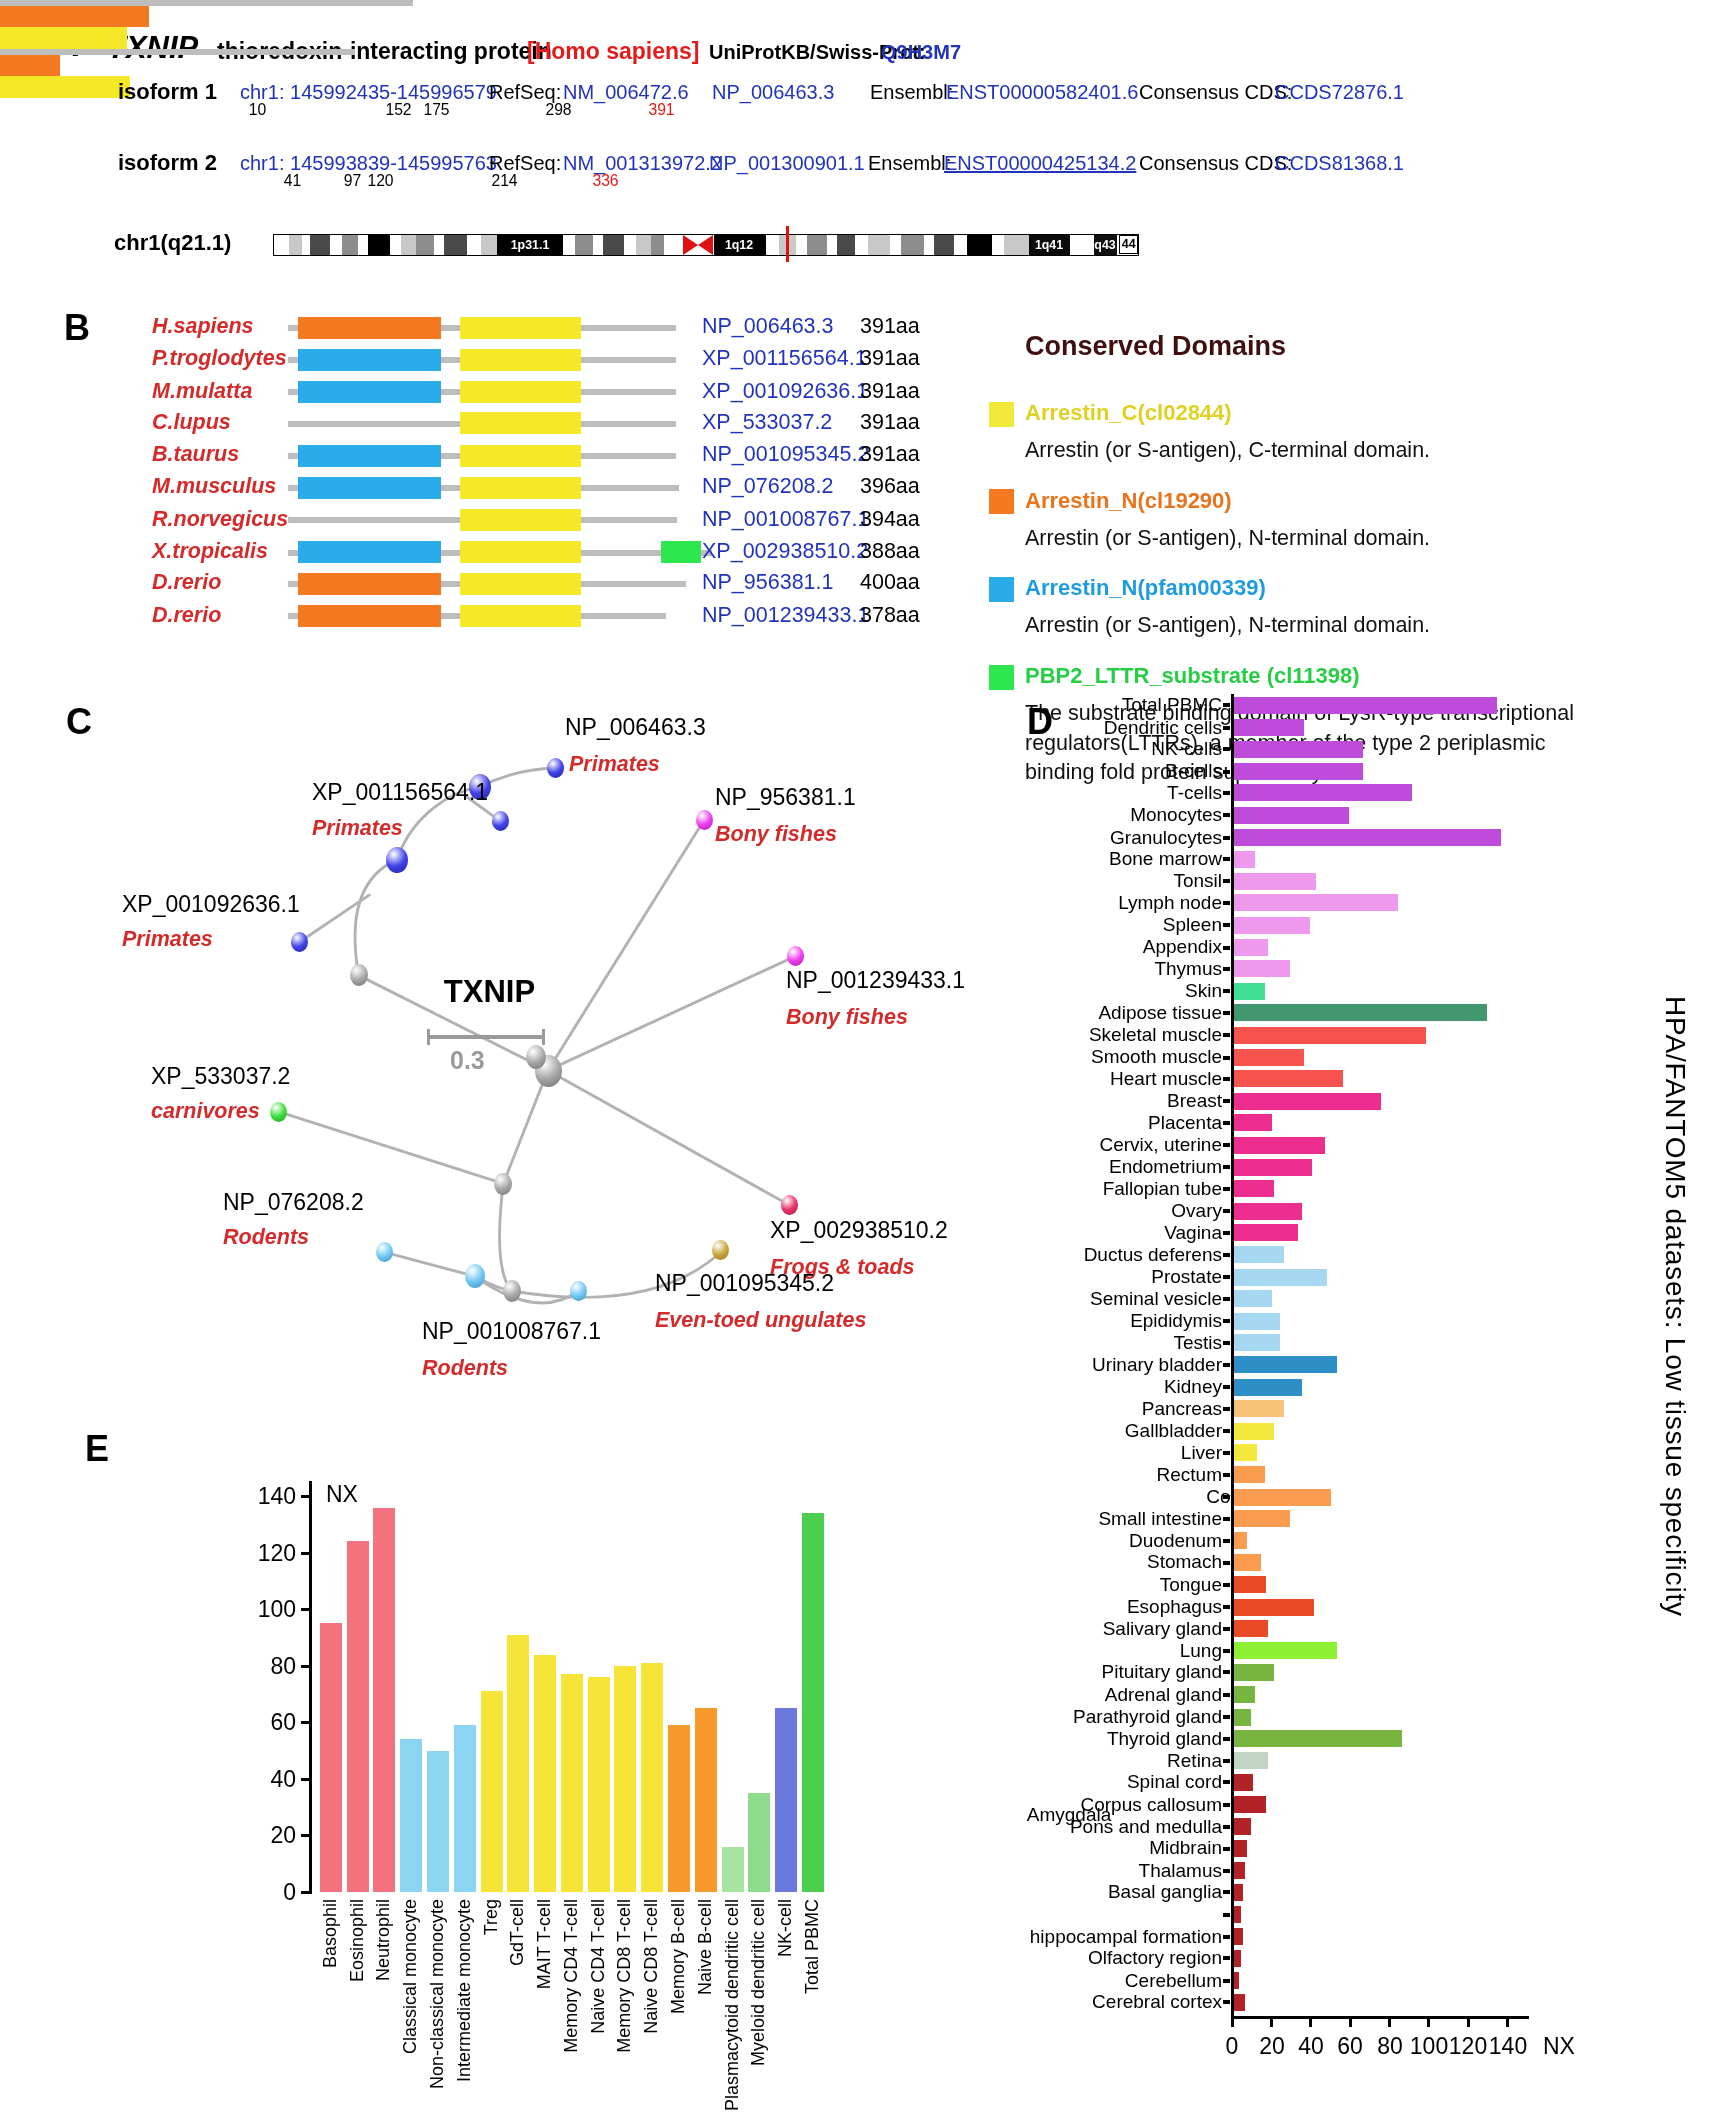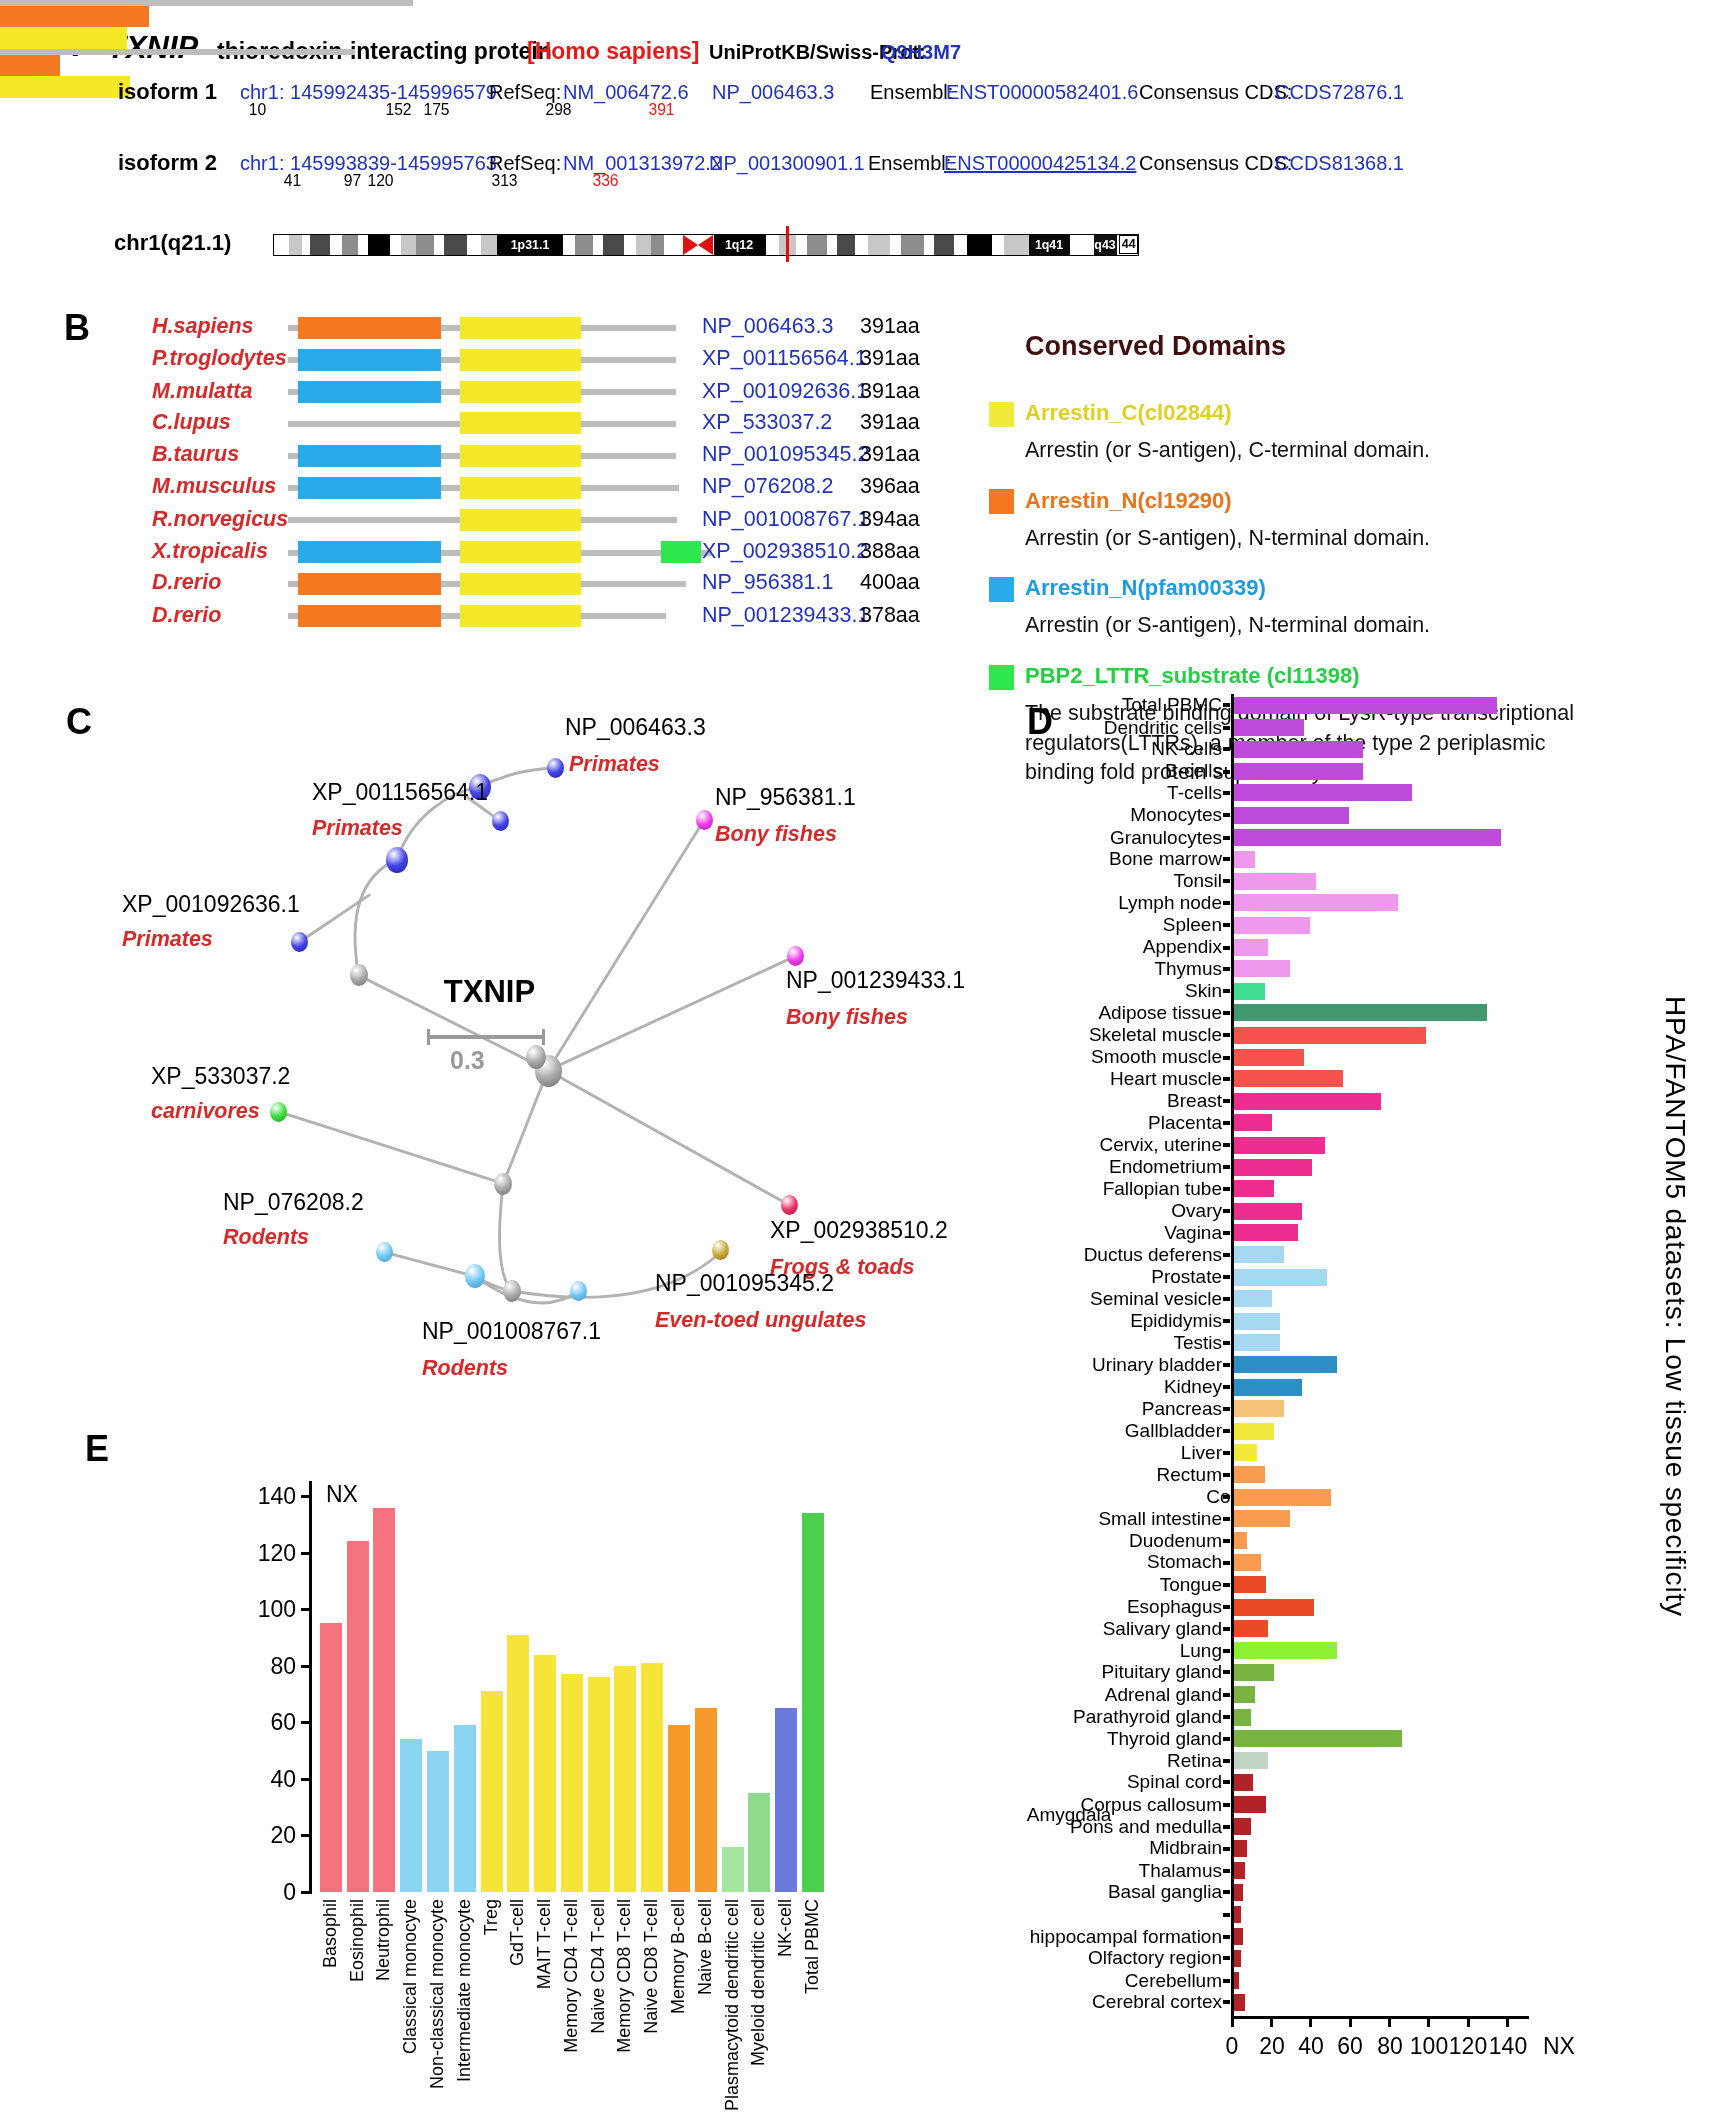--- a/index.html
+++ b/index.html
@@ -65,21 +65,21 @@
       <div class="iso-frag" style="left:489px;top:152px;">RefSeq:</div>
       <div class="iso-frag link" style="left:563px;top:152px;">NM_001313972.2</div>
       <div class="iso-frag link" style="left:709px;top:152px;">NP_001300901.1</div>
       <div class="iso-frag" style="left:868px;top:152px;">Ensembl:</div>
       <div class="iso-frag link" style="left:944px;top:152px;text-decoration:underline;">ENST00000425134.2</div>
       <div class="iso-frag" style="left:1139px;top:152px;">Consensus CDS:</div>
       <div class="iso-frag link" style="left:1275px;top:152px;">CCDS81368.1</div>
       <div class="iso-num" style="left:276px;top:172px;width:33px;text-align:center;color:#000;">41</div>
       <div class="iso-num" style="left:336px;top:172px;width:33px;text-align:center;color:#000;">97</div>
       <div class="iso-num" style="left:364px;top:172px;width:33px;text-align:center;color:#000;">120</div>
-      <div class="iso-num" style="left:488px;top:172px;width:33px;text-align:center;color:#000;">313</div>
+      <div class="iso-num" style="left:488px;top:172px;width:33px;text-align:center;color:#000;">214</div>
       <div class="iso-num" style="left:589px;top:172px;width:33px;text-align:center;color:#E21B1B;">336</div>
       <div style="left:250px;top:188px;width:355px;height:5.8px;background:#bdbdbd;"></div>
       <div style="left:293px;top:180px;width:60px;height:21.5px;background:#F47920;"></div>
       <div style="left:377px;top:180px;width:130px;height:21.5px;background:#F5E927;"></div>
     </div>
 
   <div class="abs b" style="left:114px;top:230px;font-size:22px;">chr1(q21.1)</div>
   <div id="ideogram" class="abs" style="left: 273px; top: 234px; width: 864px; height: 20px; border: 0.8px solid rgb(0, 0, 0); background: rgb(255, 255, 255); position: absolute;">
       <div style="position:absolute;left:0px;top:0;width:15px;height:20px;background:#ffffff;"></div>
       <div style="position:absolute;left:15px;top:0;width:13.2px;height:20px;background:#c8c8c8;"></div>

